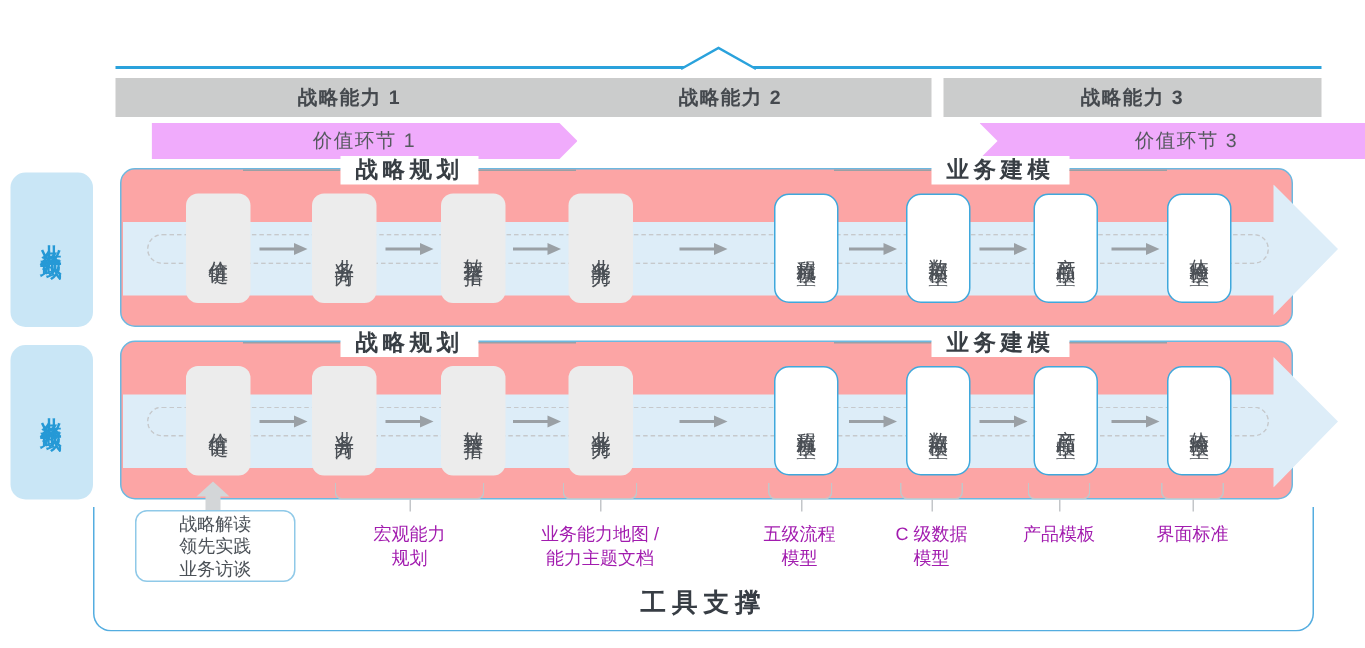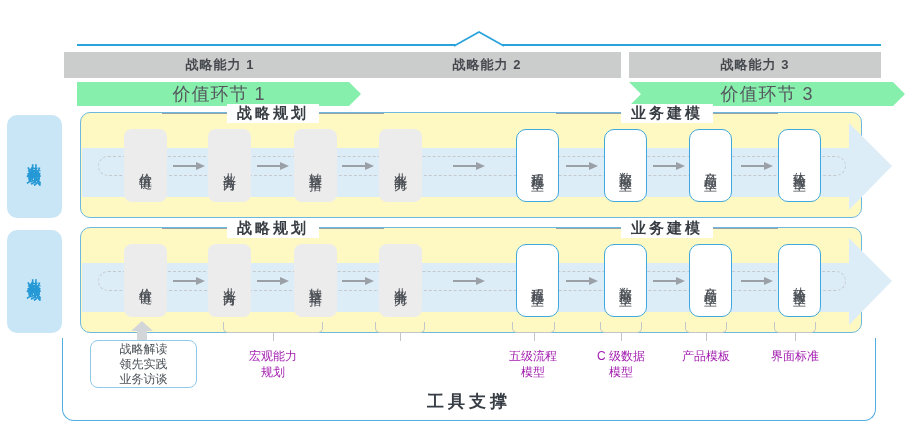--- a/index.html
+++ b/index.html
@@ -10,32 +10,32 @@
   
   .title-row { position:absolute; top:8px; left:0; width:910px; display:flex; justify-content:center; gap:46px; }
   .title-word { font-size:18px; font-weight:bold; color:#189bd7; letter-spacing:3px; }
   .top-line { position:absolute; left:77px; top:44px; width:804px; height:2px; background:#2aa2dc; }
   .caret { position:absolute; left:453px; top:30px; }
 
   
   .cap-bar { position:absolute; top:52px; height:26px; background:#cbcccc; display:flex; align-items:center; justify-content:center; font-size:13px; font-weight:bold; color:#45494e; letter-spacing:1px; }
 
   
-  .chev { position:absolute; top:82px; height:24px; background:#86efac; display:flex; align-items:center; justify-content:center; font-size:18px; color:#55595e; letter-spacing:1px; }
+  .chev { position:absolute; top:82px; height:24px; background:#f0abfc; display:flex; align-items:center; justify-content:center; font-size:13px; color:#55595e; letter-spacing:1px;margin-left:24px; }
   .chev-first { clip-path:polygon(0 0,272px 0,284px 12px,272px 24px,0 24px); }
   .chev-mid   { clip-path:polygon(0 0,272px 0,284px 12px,272px 24px,0 24px,12px 12px); }
   .chev-last  { clip-path:polygon(0 0,264px 0,276px 12px,264px 24px,0 24px,12px 12px); }
 
   
   .domain { position:absolute; left:7px; width:55px; height:103px; background:#c9e6f6; border-radius:10px;
             display:flex; align-items:center; justify-content:center; writing-mode:vertical-rl;
             color:#2599d6; font-size:14px; font-weight:bold; letter-spacing:3px; }
 
   
-  .band { position:absolute; left:80px; width:782px; height:106px; border:1px solid #6cb8e0; border-radius:10px; background:#fef9c3; }
+  .band { position:absolute; left:80px; width:782px; height:106px; border:1px solid #6cb8e0; border-radius:10px; background:#fca5a5; }
   .flow-bg { position:absolute; left:1px; top:0; width:812px; height:106px; background:#ddedf8;
              clip-path:polygon(0 35px,767px 35px,767px 10px,810px 53px,767px 97px,767px 84px,0 84px); }
   .dash-pill { position:absolute; left:17px; top:43px; width:748px; height:20px; border:1px dashed #c6c9cc; border-radius:10px; }
   .node { position:absolute; top:16px; width:43px; height:73px; border-radius:8px; display:flex; align-items:center; justify-content:center;
           writing-mode:vertical-rl; font-size:13px; color:#4a4f55; letter-spacing:2px; line-height:1; }
   .node.gray  { background:#ececec; }
   .node.white { background:#fff; border:1.5px solid #3fa8dc; border-radius:10px; }
   .flow-arrow { position:absolute; top:49px; width:32px; height:8px; }
   .flow-arrow::before { content:''; position:absolute; left:0; right:7px; top:3px; height:2px; background:#9aa0a5; }
   .flow-arrow::after  { content:''; position:absolute; right:0; top:0; width:0; height:0;
@@ -59,21 +59,21 @@
 </head>
 <body>
 
 <div id="stage">
 
   <div class="top-line"></div>
   <svg class="caret" width="52" height="17">
     <path d="M1,16 L26,2 L51,16" fill="#ffffff" stroke="#2aa2dc" stroke-width="1.6"></path>
   </svg>
 
-  <div class="cap-bar" style="left:64px;width:312px;">战略能力 1</div>
+  <div class="cap-bar" style="left:77px;width:312px;">战略能力 1</div>
   <div class="cap-bar" style="left:353px;width:268px;">战略能力 2</div>
   <div class="cap-bar" style="left:629px;width:252px;">战略能力 3</div>
 
   <div class="chev chev-first" style="left:77px;width:284px;">价值环节 1</div>
   <div class="chev chev-last" style="left:629px;width:276px;">价值环节 3</div>
 
   <div class="domain" style="top:115px;">业务领域 1</div>
   <div class="domain" style="top:230px;">业务领域 2</div>
 
   <div class="tool-box"></div>
@@ -151,20 +151,24 @@
   <div class="bracket" style="left:375px;width:50px;"></div>
   <div class="bracket" style="left:512px;width:43px;"></div>
   <div class="bracket" style="left:600px;width:42px;"></div>
   <div class="bracket" style="left:685px;width:42px;"></div>
   <div class="bracket" style="left:774px;width:42px;"></div>
 
   <div class="fnote" style="left:273px;">
     <span>宏观能力</span><br>
     <span>规划</span>
   </div>
+  <div class="fnote" style="left:400px;">
+    <span>业务能力地图 /</span><br>
+    <span>能力主题文档</span>
+  </div>
   <div class="fnote" style="left:533px;">
     <span>五级流程</span><br>
     <span>模型</span>
   </div>
   <div class="fnote" style="left:621px;">
     <span>C 级数据</span><br>
     <span>模型</span>
   </div>
   <div class="fnote" style="left:706px;">
     <span>产品模板</span>

